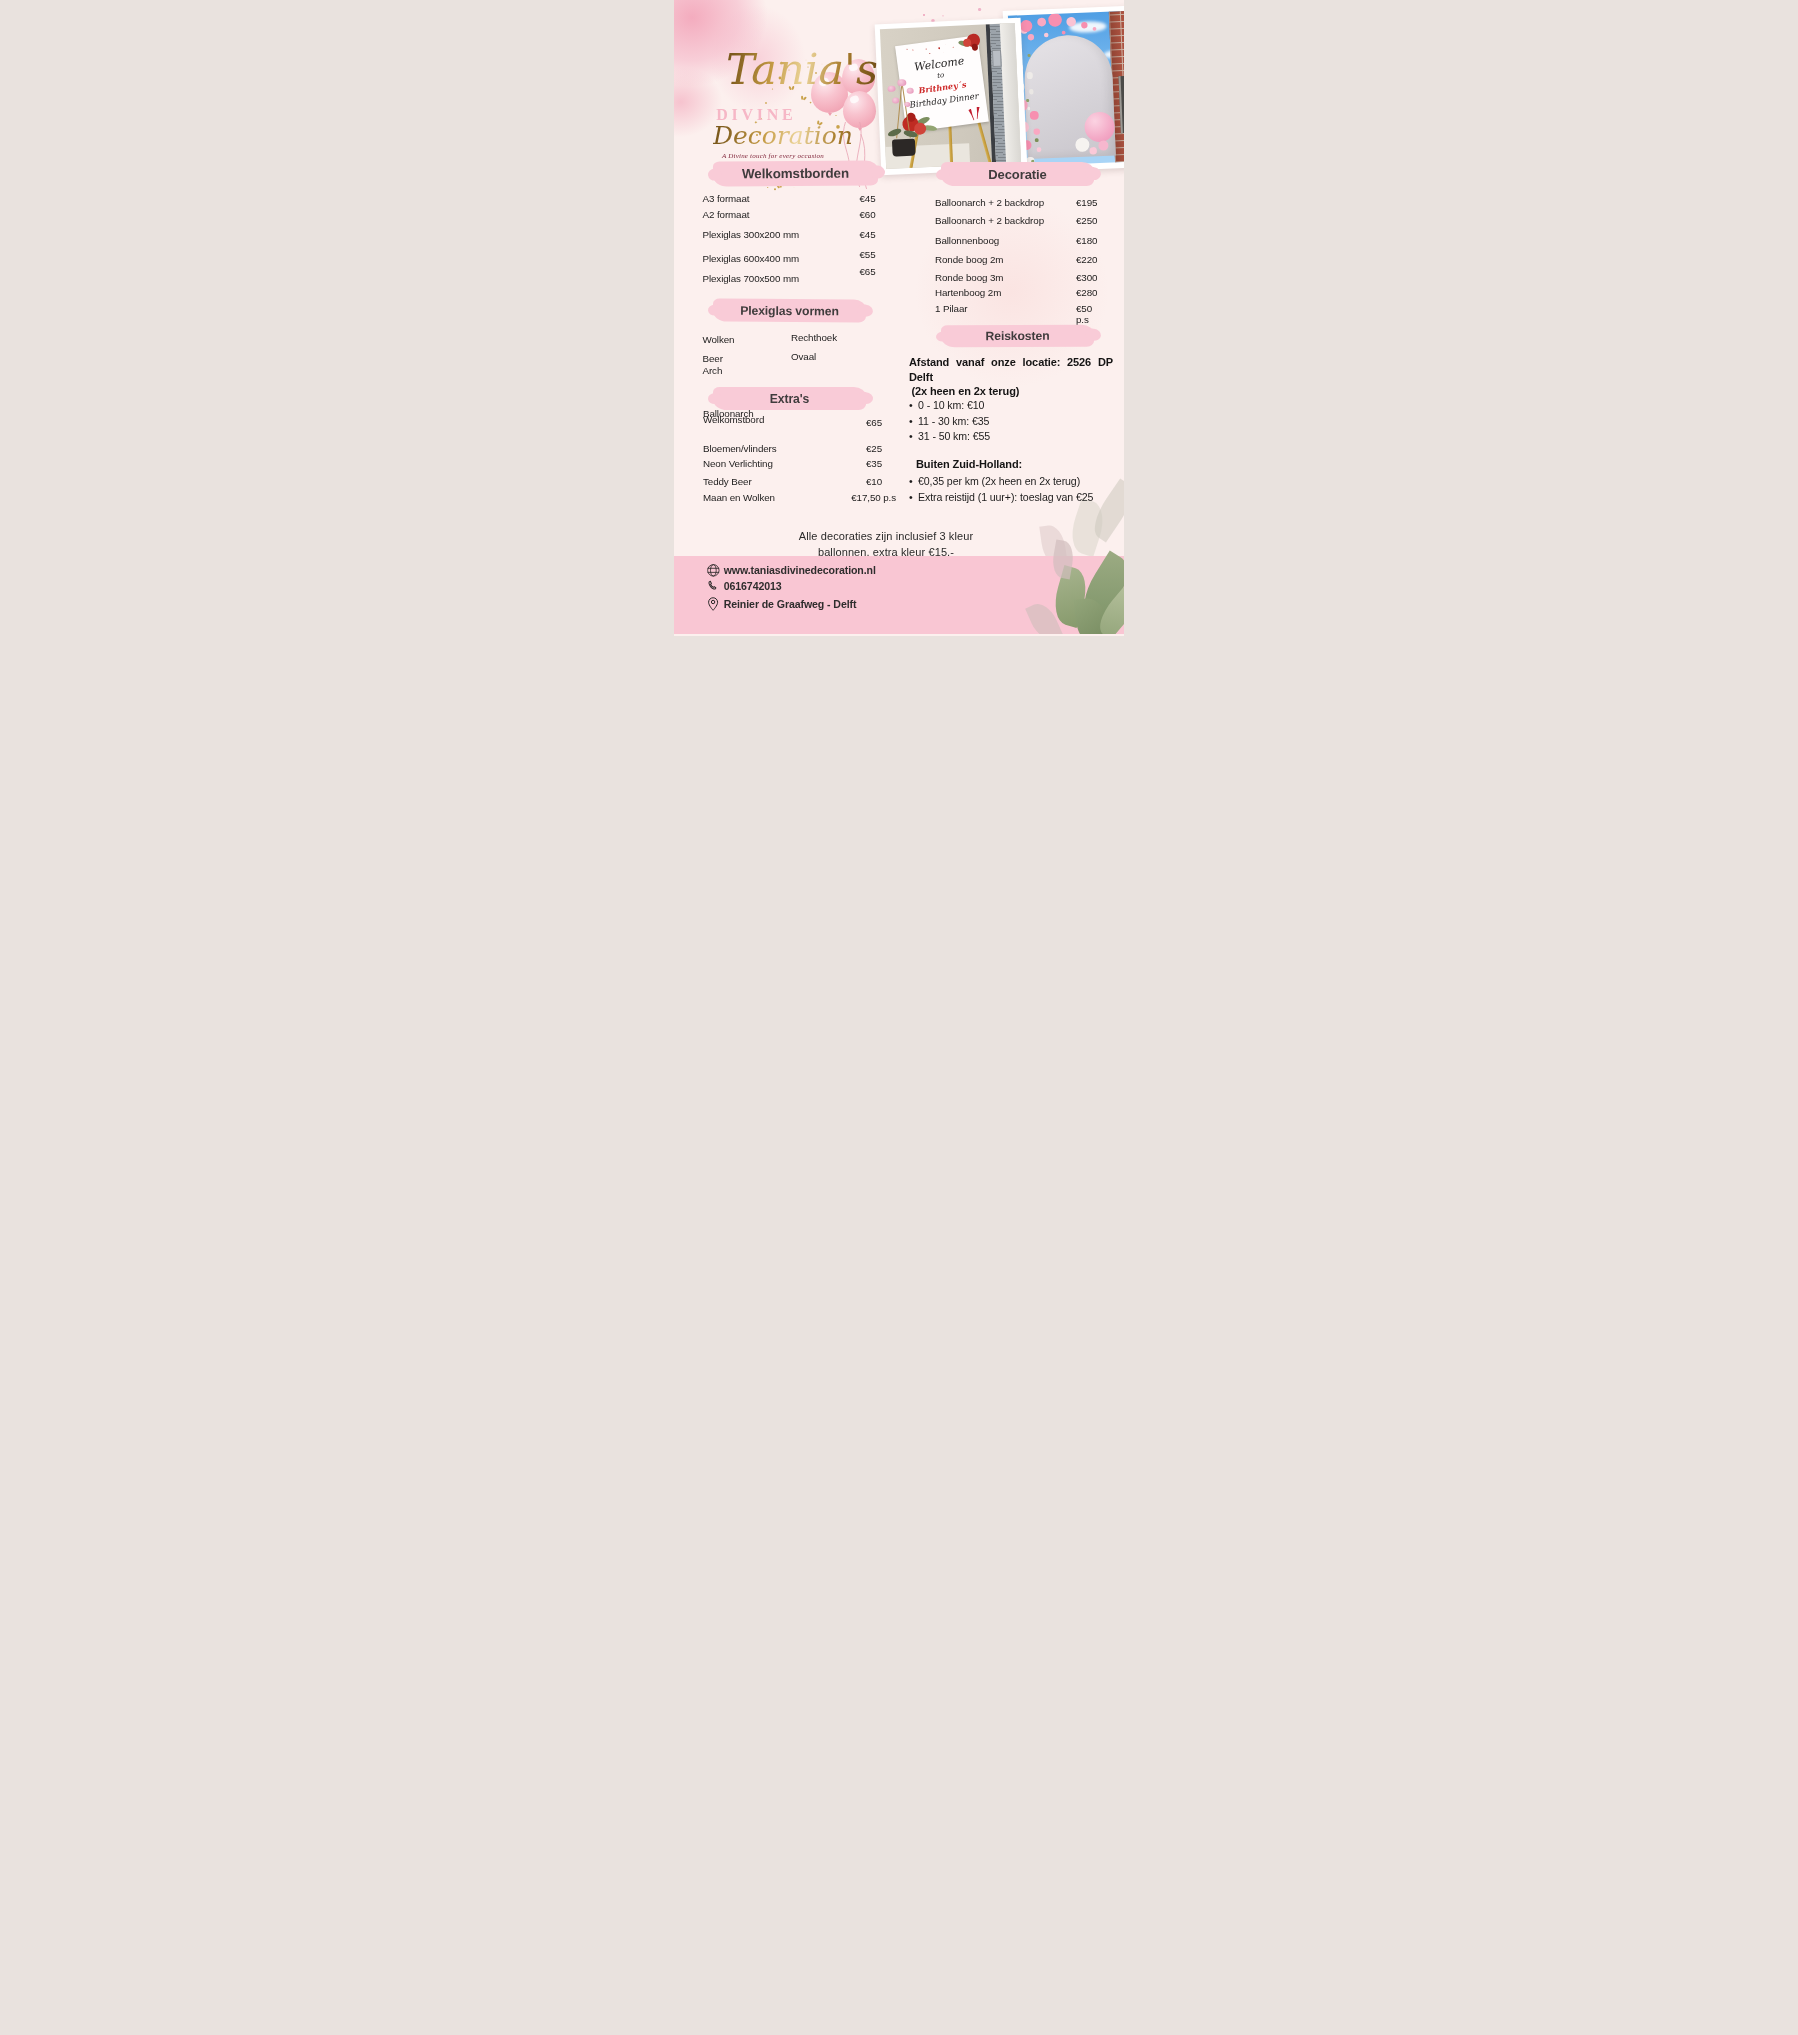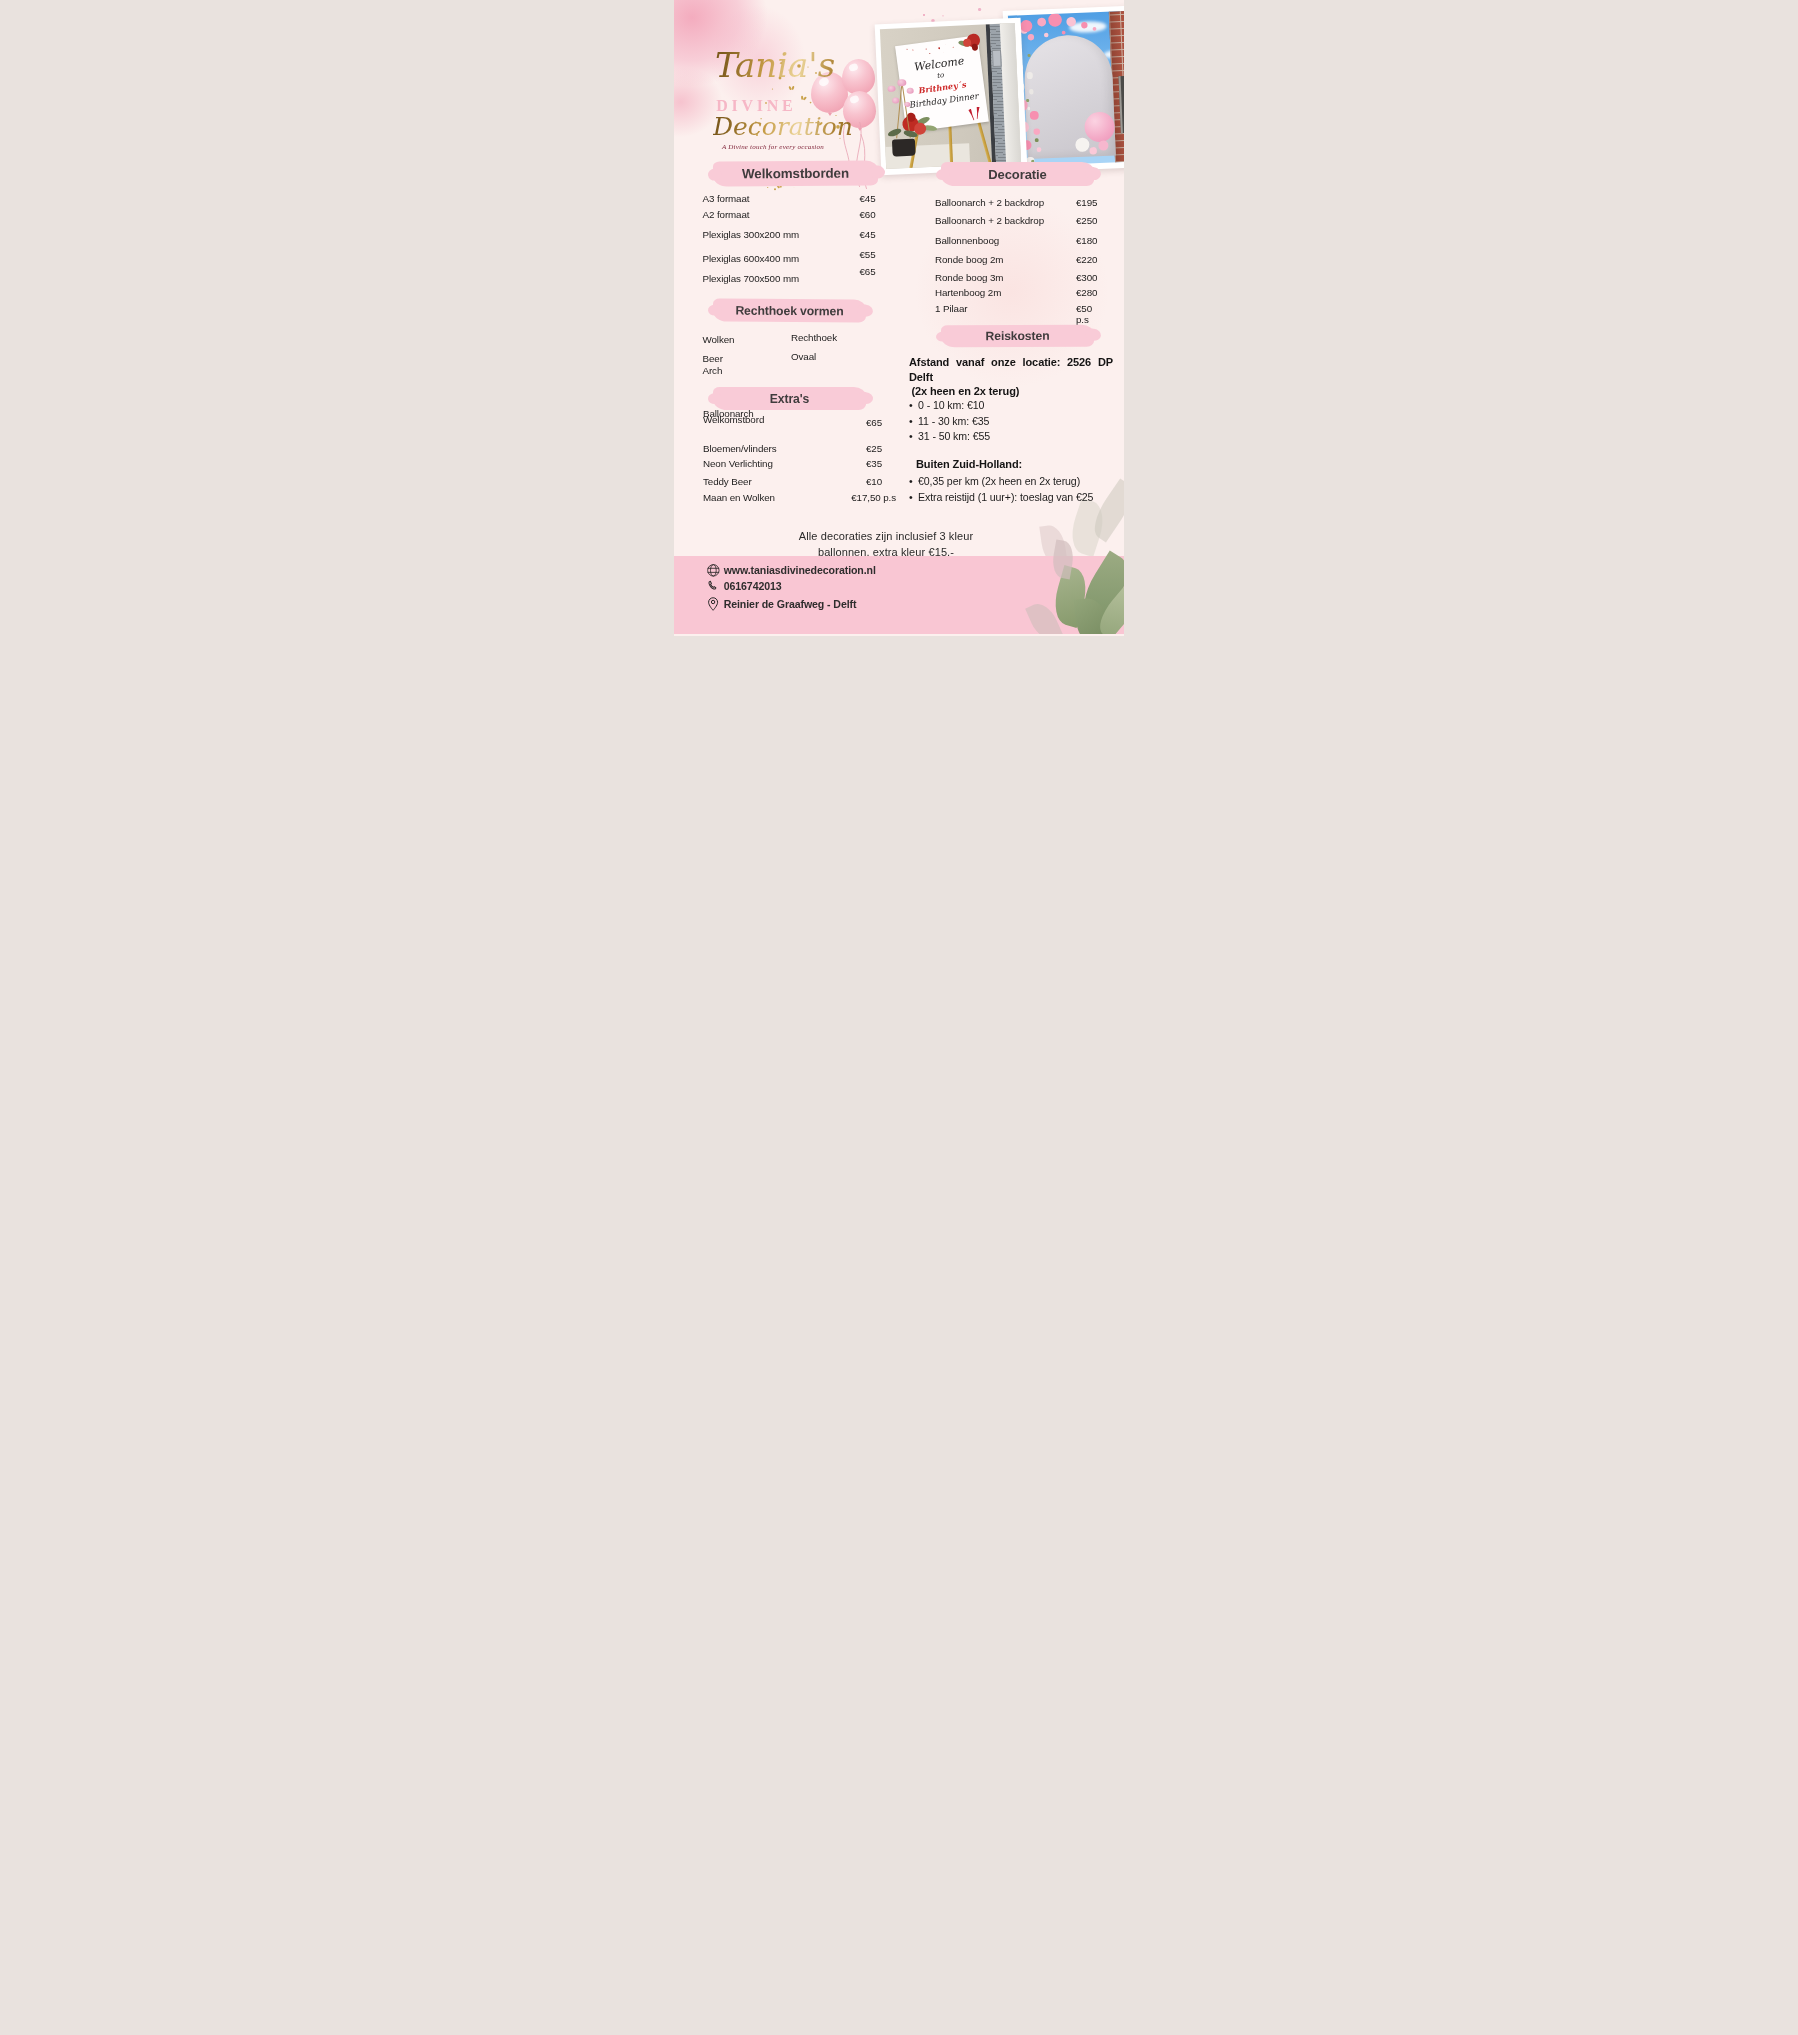--- a/index.html
+++ b/index.html
@@ -39,21 +39,21 @@
   .gold-star{position:absolute;color:#c9a24b;z-index:1;font-size:4.5px;}
   .bfly{position:absolute;width:4.9px;height:4.1px;z-index:1;}
   .bfly::before,.bfly::after{content:"";position:absolute;top:0;width:2.4px;height:3.7px;background:#c9a24b;border-radius:60% 60% 40% 40%;}
   .bfly::before{left:0;transform:rotate(-24deg);}
   .bfly::after{right:0;transform:rotate(24deg);}
   
   .logo{position:absolute;left:39px;top:48px;width:171px;z-index:2;}
   .logo-script{font-family:"DejaVu Serif",serif;font-style:italic;
     background:linear-gradient(100deg,#7c5a1c 5%,#c49a44 30%,#ecd59a 50%,#a87c2c 72%,#6f4d15 95%);
     -webkit-background-clip:text;background-clip:text;color:transparent;line-height:1;}
-  .logo-line1{font-size:34px;margin-left:2px;}
+  .logo-line1{font-size:43px;margin-left:13px;}
   .logo-caps{font-family:"Liberation Serif",serif;font-weight:bold;font-size:16px;letter-spacing:3.7px;
     color:#f6b7c6;line-height:1;margin-top:16px;margin-left:3.3px;}
   .logo-line2{font-size:25px;margin-top:0px;}
   .logo-tagline{font-family:"Liberation Serif",serif;font-style:italic;font-size:7px;color:#7d1f35;
     margin-top:4.1px;margin-left:9px;letter-spacing:0.2px;}
   
   .balloon{position:absolute;border-radius:50% 50% 50% 50%/55% 55% 45% 45%;z-index:1;
     background:radial-gradient(circle at 36% 28%, #fde9ee 0%, #f8c4cf 38%, #f3abba 72%, #eb9aab 100%);}
   .balloon::after{content:"";position:absolute;left:46%;bottom:-2.8px;width:0;height:0;
     border-left:2px solid transparent;border-right:2px solid transparent;border-top:3.3px solid #ef9fb0;}
@@ -340,21 +340,21 @@
       <span>Hartenboog 2m</span>
       <span class="price">€280</span>
     </div>
     <div class="prow" style="top:303px;">
       <span>1 Pilaar</span>
       <span class="price">€50 p.s</span>
     </div>
   </div>
 
   <div class="brush brush-vormen">
-    <h2>Rechthoek vormen</h2>
+    <h2>Plexiglas vormen</h2>
   </div>
   <div class="vormen-item" style="left:28.5px;top:334px;">Wolken</div>
   <div class="vormen-item" style="left:28.5px;top:353px;">Beer</div>
   <div class="vormen-item" style="left:28.5px;top:365px;">Arch</div>
   <div class="vormen-item" style="left:117px;top:332px;">Rechthoek</div>
   <div class="vormen-item" style="left:117px;top:351px;">Ovaal</div>
   <div class="vormen-item" style="left:117px;top:371px;margin-top:16px;">Boog</div>
 
   <div class="brush brush-extras">
     <h2>Extra's</h2>

